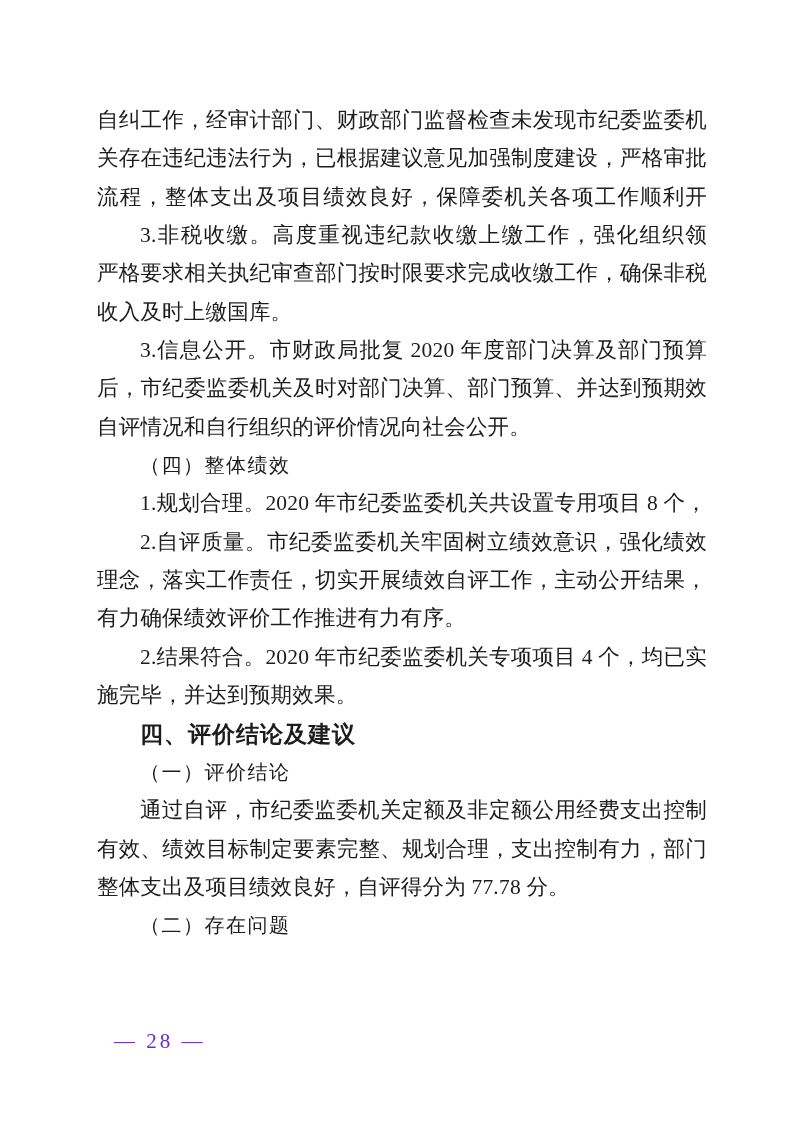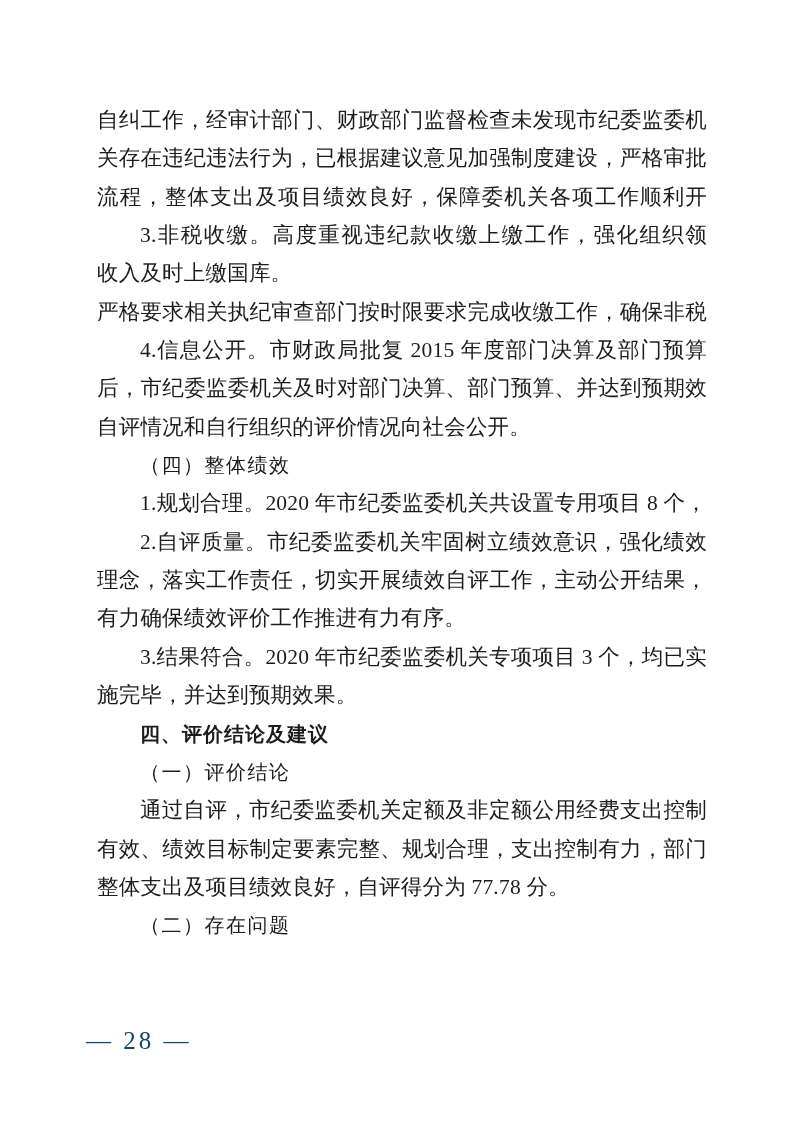--- a/index.html
+++ b/index.html
@@ -35,61 +35,61 @@
     text-align: justify;
     text-align-last: justify;
     text-justify: inter-character;
   }
   
   .ind {
     text-indent: 43px;
   }
   
   .h-bold {
-    font-family: Liberation Serif, serif;
+    font-family: Liberation Sans, sans-serif;
     font-weight: 700;
-    font-size: 20px;
+    font-size: 23px;
     letter-spacing: 1px;
   }
   
   .h-kai {
     font-size: 20px;
     letter-spacing: 1.5px;
   }
   .footer {
     position: absolute;
-    left: 86px;
+    left: 114px;
     top: 1022px;
     height: 38px;
     line-height: 38px;
-    font-size: 25px;
+    font-size: 21px;
     letter-spacing: 3px;
-    color: #0c4a6e;
+    color: #6d28d9;
   }
 </style>
 </head>
 <body>
 
 <div class="page">
   <div class="content">
     <div class="line just">自纠工作，经审计部门、财政部门监督检查未发现市纪委监委机</div>
     <div class="line just">关存在违纪违法行为，已根据建议意见加强制度建设，严格审批</div>
     <div class="line just">流程，整体支出及项目绩效良好，保障委机关各项工作顺利开展。</div>
     <div class="line just ind">3.非税收缴。高度重视违纪款收缴上缴工作，强化组织领导，</div>
+    <div class="line just">严格要求相关执纪审查部门按时限要求完成收缴工作，确保非税</div>
     <div class="line">收入及时上缴国库。</div>
-    <div class="line just">严格要求相关执纪审查部门按时限要求完成收缴工作，确保非税</div>
-    <div class="line just ind">4.信息公开。市财政局批复 2015 年度部门决算及部门预算</div>
+    <div class="line just ind">3.信息公开。市财政局批复 2020 年度部门决算及部门预算</div>
     <div class="line just">后，市纪委监委机关及时对部门决算、部门预算、并达到预期效果</div>
     <div class="line">自评情况和自行组织的评价情况向社会公开。</div>
     <div class="line h-kai ind">（四）整体绩效</div>
     <div class="line just ind">1.规划合理。2020 年市纪委监委机关共设置专用项目 8 个，</div>
     <div class="line just ind">2.自评质量。市纪委监委机关牢固树立绩效意识，强化绩效</div>
     <div class="line just">理念，落实工作责任，切实开展绩效自评工作，主动公开结果，</div>
     <div class="line">有力确保绩效评价工作推进有力有序。</div>
-    <div class="line just ind">3.结果符合。2020 年市纪委监委机关专项项目 3 个，均已实</div>
+    <div class="line just ind">2.结果符合。2020 年市纪委监委机关专项项目 4 个，均已实</div>
     <div class="line">施完毕，并达到预期效果。</div>
     <div class="line h-bold ind">四、评价结论及建议</div>
     <div class="line h-kai ind">（一）评价结论</div>
     <div class="line just ind">通过自评，市纪委监委机关定额及非定额公用经费支出控制</div>
     <div class="line just">有效、绩效目标制定要素完整、规划合理，支出控制有力，部门</div>
     <div class="line">整体支出及项目绩效良好，自评得分为 77.78 分。</div>
     <div class="line h-kai ind">（二）存在问题</div>
   </div>
 
   <div class="footer">— 28 —</div>

